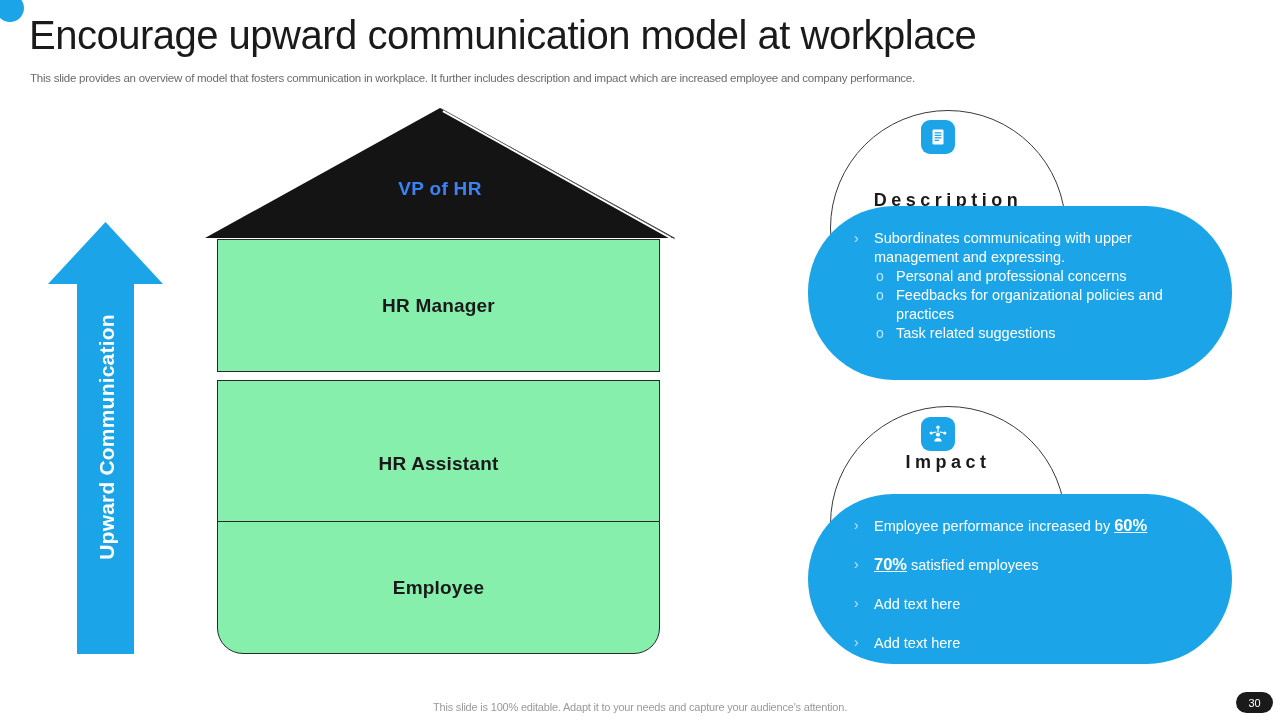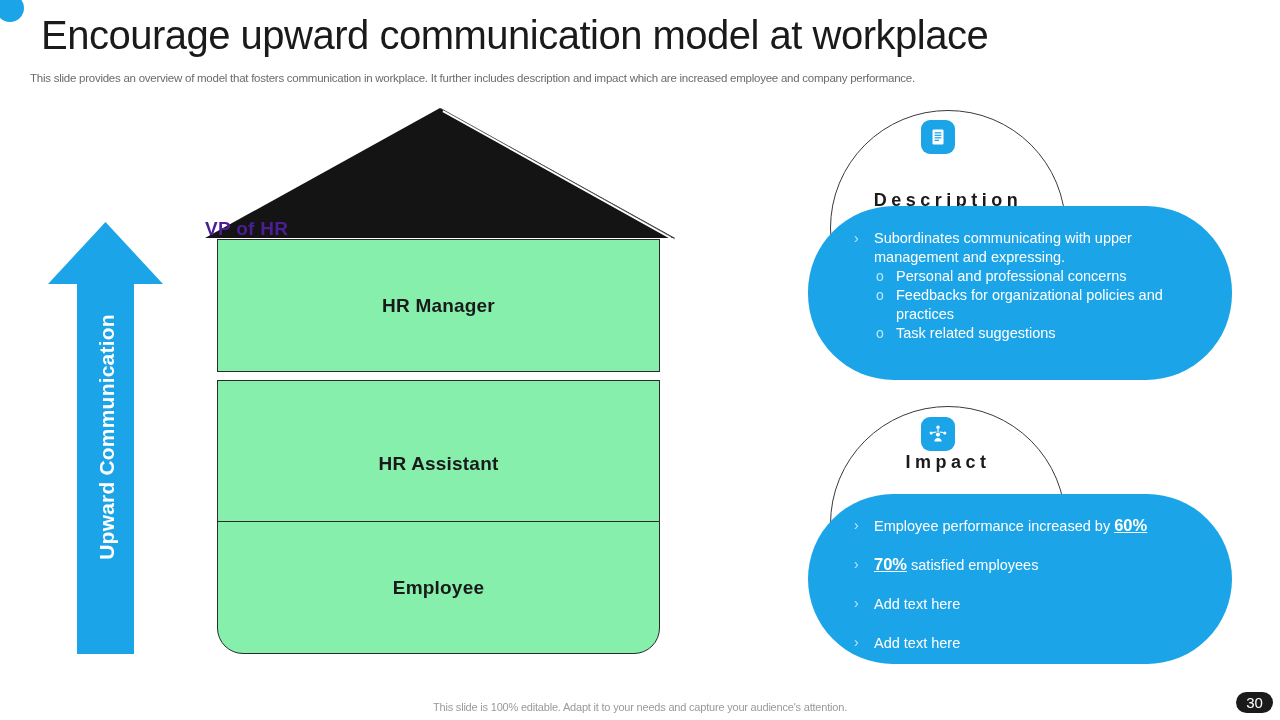--- a/index.html
+++ b/index.html
@@ -16,21 +16,21 @@
     position:absolute; left:-4px; top:-6px;
     width:28px; height:28px; border-radius:50%;
     background:#1BA5E8;
   }
 
   
   .page-title{
     position:absolute; left:29px; top:10px;
     width:1100px;
     font-size:40px; font-weight:400; letter-spacing:-0.5px;
-    color:#1a1a1a; line-height:50px; white-space:nowrap;margin-left:12px;
+    color:#1a1a1a; line-height:50px; white-space:nowrap;
   }
   .page-subtitle{
     position:absolute; left:30px; top:71px;
     width:1050px;
     font-size:11.5px; font-weight:400; color:#6b6b6b;
     line-height:15px; letter-spacing:-0.25px; white-space:nowrap;
   }
 
   
   .arrow-wrap{ position:absolute; left:48px; top:222px; width:115px; height:432px; }
@@ -53,23 +53,22 @@
   }
 
   
   .house{ position:absolute; left:205px; top:108px; width:470px; height:545px; }
   .roof{
     position:absolute; left:0; top:0; width:470px; height:132px;
   }
   .roof svg{ display:block; }
   .roof-label{
     position:absolute; left:0; top:70px; width:470px;
-    text-align:left; color:#4c1d95; font-size:19px; font-weight:bold;
+    text-align:center; color:#3b82f6; font-size:19px; font-weight:bold;
     letter-spacing:0.3px;
-    margin-top:40px;
   }
   .level{
     position:absolute; left:12px; width:443px;
     border:1px solid #2a2a2a; background:#86efac;
     display:flex; align-items:center; justify-content:center;
     color:#1a1a1a; font-size:19px; font-weight:bold; letter-spacing:0.2px;
   }
   .level-1{ top:131px; height:133px; }
   .level-2{ top:272px; height:168px;text-align:center; }
   .level-3{ top:413px; height:133px; border-radius:0 0 26px 26px; }
@@ -126,21 +125,21 @@
 
   
   .footer-note{
     position:absolute; left:0; top:701px; width:1280px;
     text-align:center; font-size:11px; color:#9a9a9a; letter-spacing:-0.2px;
   }
   .page-badge{
     position:absolute; left:1236px; top:692px;
     width:37px; height:21px; border-radius:11px;
     background:#1a1a1a; color:#ffffff;
-    font-size:15px; display:flex; align-items:center; justify-content:center;
+    font-size:11px; display:flex; align-items:center; justify-content:center;
   }
 </style>
 </head>
 <body>
 
 <div class="slide">
 
   <div class="accent-dot"></div>
 
   <div class="page-title">Encourage upward communication model at workplace</div>

